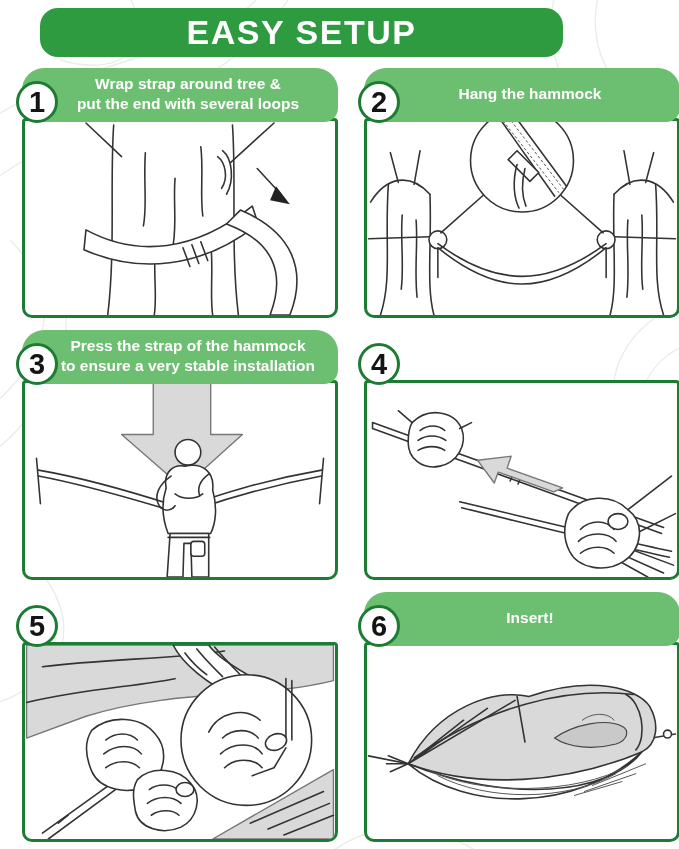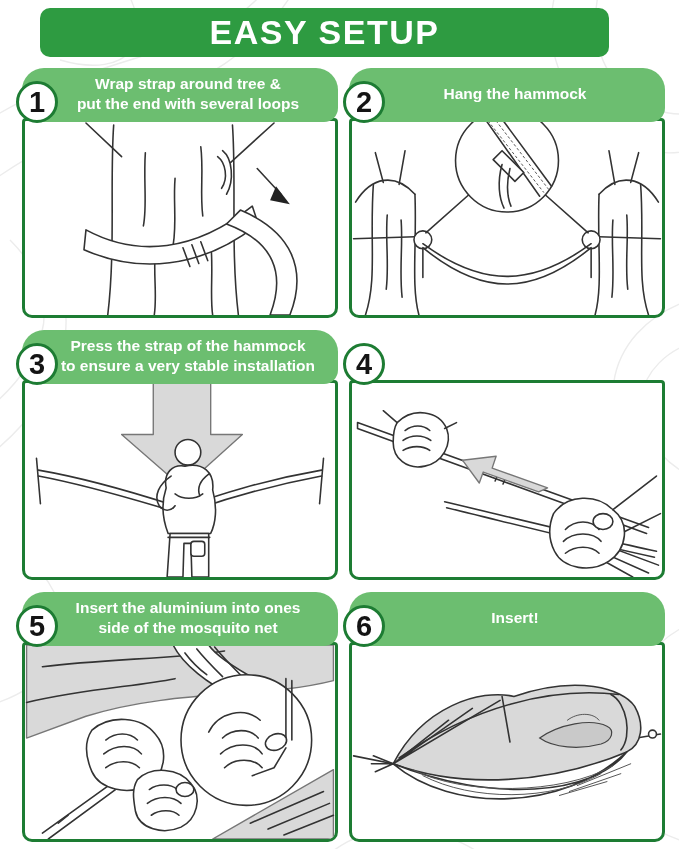--- a/index.html
+++ b/index.html
@@ -2,30 +2,30 @@
 <html><head>
 <meta charset="utf-8">
 <style>
   html,body{margin:0;padding:0;}
   body{
     width:679px;height:849px;background:#ffffff;
     font-family:"Liberation Sans",sans-serif;position:relative;overflow:hidden;
   }
   .bg-pattern{position:absolute;left:0;top:0;z-index:0;}
   .page-header{
-    position:absolute;left:40px;top:8px;width:569px;height:49px;z-index:2;
-    background:#2e9b41;border-radius:10px;
+    position:absolute;left:40px;top:8px;width:523px;height:49px;z-index:2;
+    background:#2e9b41;border-radius:18px;
     display:flex;align-items:center;justify-content:center;
   }
   .page-header h1{
     margin:0;color:#ffffff;font-size:34px;font-weight:bold;letter-spacing:1.5px;
   }
   .steps-grid{
     position:absolute;left:22px;top:68px;z-index:1;
-    display:grid;grid-template-columns:316px 316px;gap:12px 11px;
+    display:grid;grid-template-columns:316px 316px;gap:12px 26px;
   }
   .panel{position:relative;width:316px;height:250px;}
   .banner{
     position:absolute;left:0;top:0;width:316px;height:54px;z-index:2;
     background:#6cbe70;border-radius:22px 22px 14px 14px;
     display:flex;align-items:center;justify-content:center;text-align:center;
     box-sizing:border-box;padding:2px 14px 4px 30px;
   }
   .banner span{
     color:#ffffff;font-size:15.5px;font-weight:600;line-height:1.32;white-space:pre-line;
@@ -195,24 +195,20 @@
         <path class="la" d="M44,40 L30,28 M92,46 L104,40"></path>
         <path class="fill-w" d="M202,132 C216,112 246,112 262,128 C280,142 276,168 258,180 C240,192 212,188 203,170 C197,158 197,144 202,132 Z"></path>
         <path class="la" d="M214,148 C224,138 240,138 248,148 M212,160 C222,150 242,150 250,160 M214,172 C224,164 240,164 248,172"></path>
         <ellipse class="fill-w" cx="252" cy="140" rx="10" ry="8"></ellipse>
         <path class="la" d="M262,128 L306,94 M274,150 L310,132"></path>
       </svg>
     </div>
   </section>
 
   <section class="panel">
-    <div class="banner">
-      <span>Insert the aluminium into ones
-side of the mosquito net</span>
-    </div>
     <div class="badge">
       <span>5</span>
     </div>
     <div class="panel-content">
       <svg viewBox="0 0 310 196">
         <path class="fill-g" stroke="#333" d="M0,0 L310,0 L310,36 C240,54 150,44 60,72 L0,94 Z"></path>
         <path class="la" d="M16,22 C80,14 150,14 200,6 M0,58 C60,44 110,42 150,34"></path>
         <path class="fill-g" stroke="#333" d="M188,196 L310,126 L310,196 Z"></path>
         <path class="la" d="M226,180 L300,148 M244,186 L306,160 M260,192 L310,172"></path>
         <path class="fill-w" d="M148,0 C158,20 184,40 210,52 L234,36 C212,24 192,12 184,0 Z"></path>

